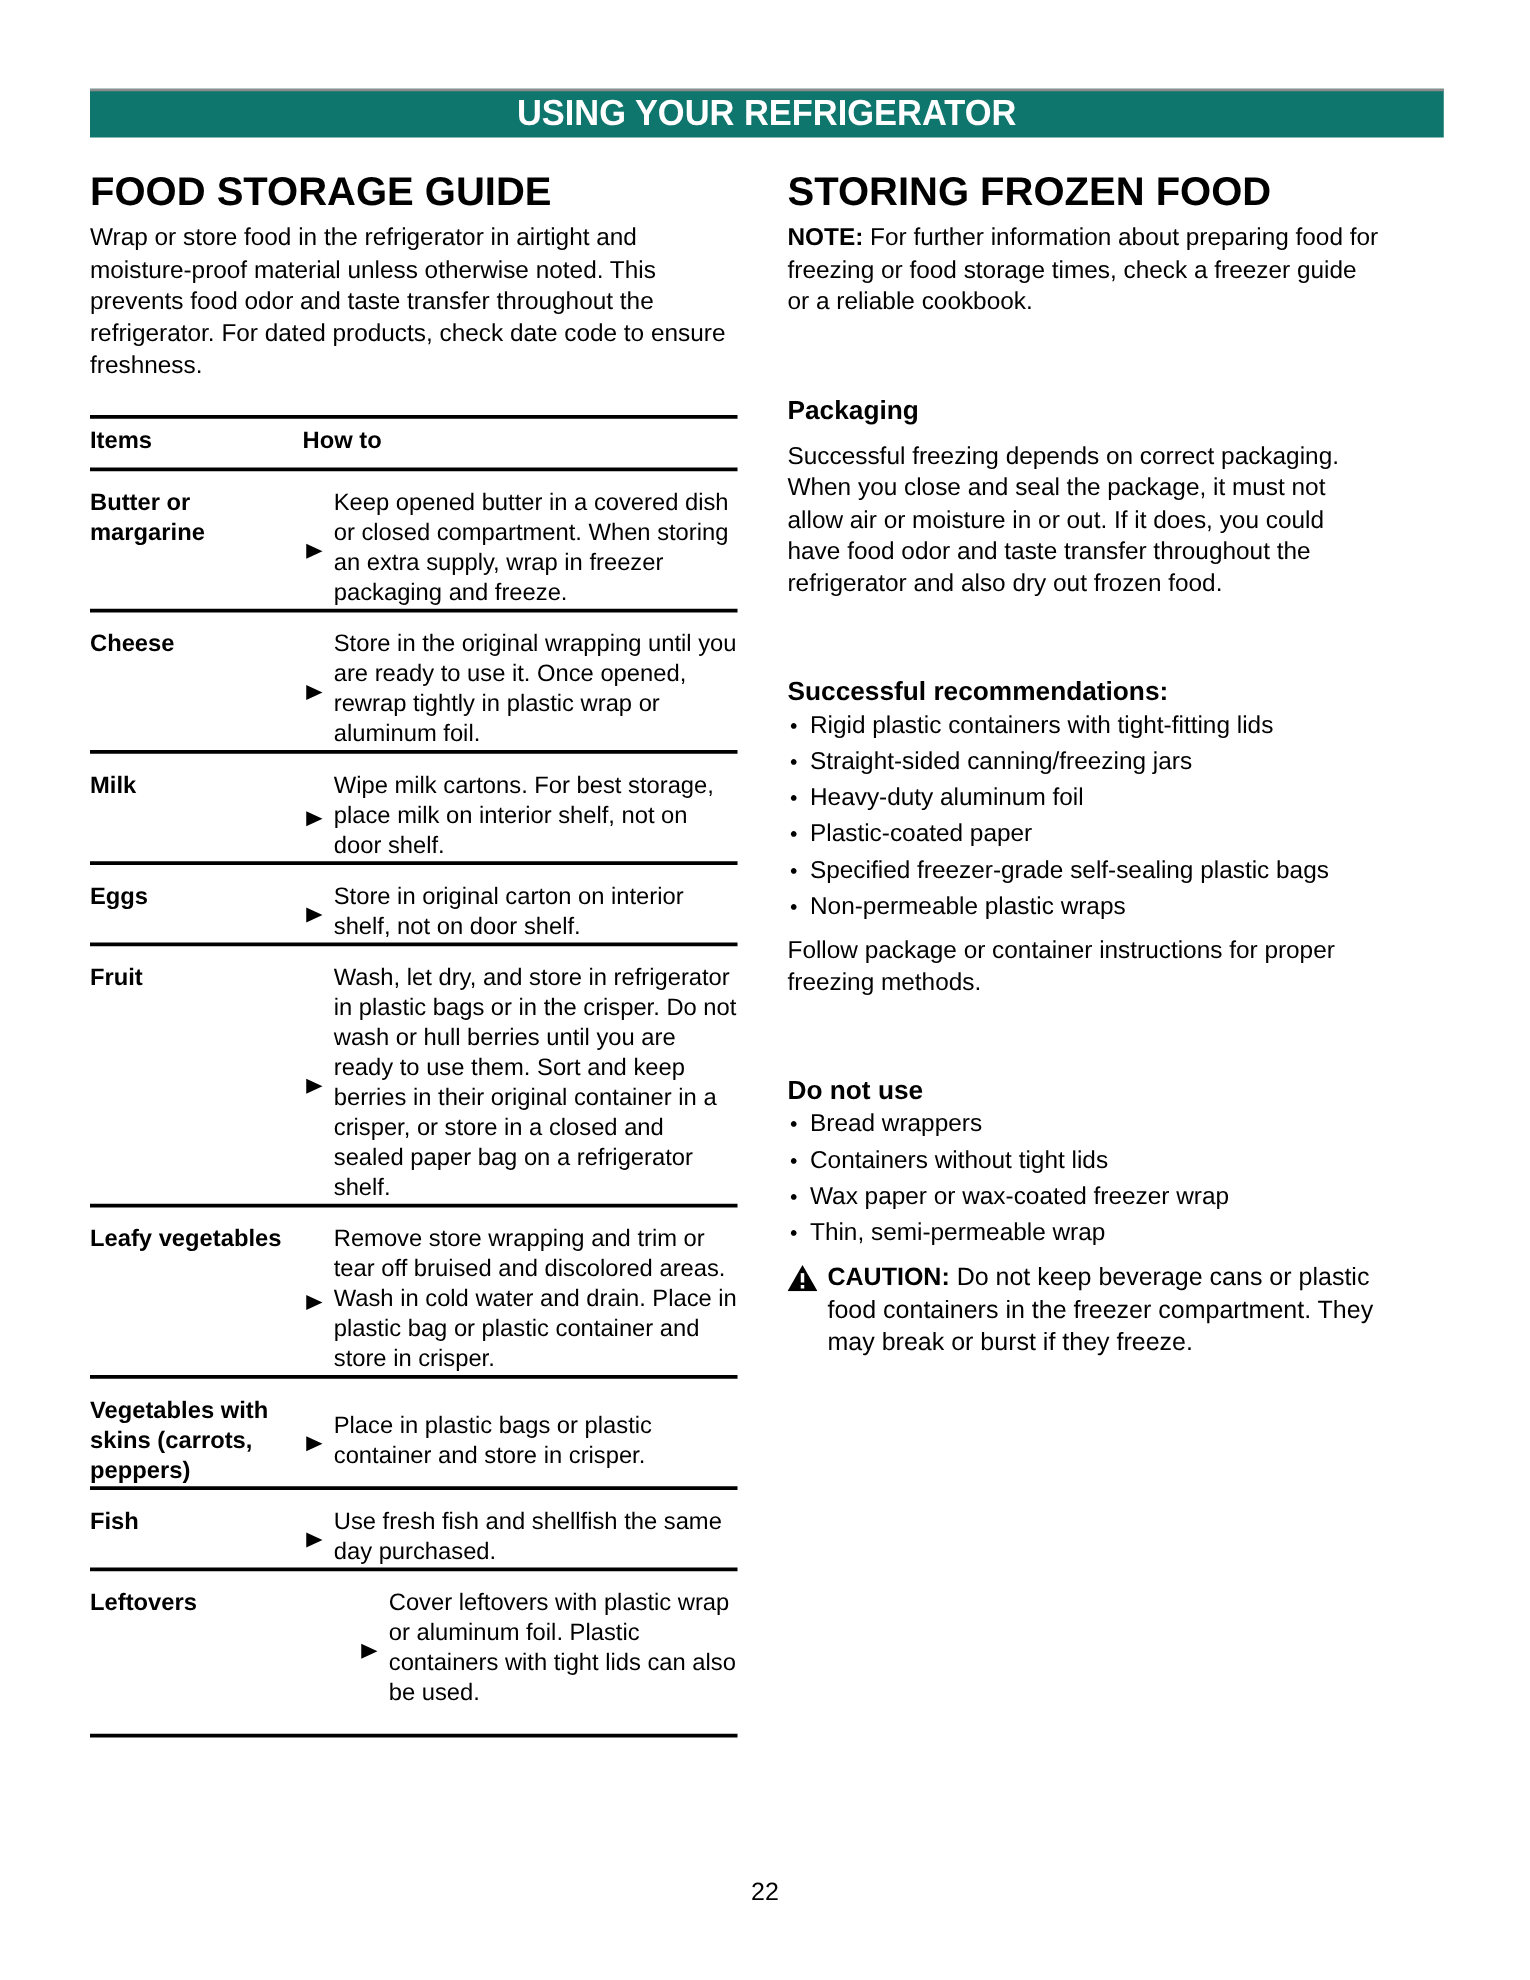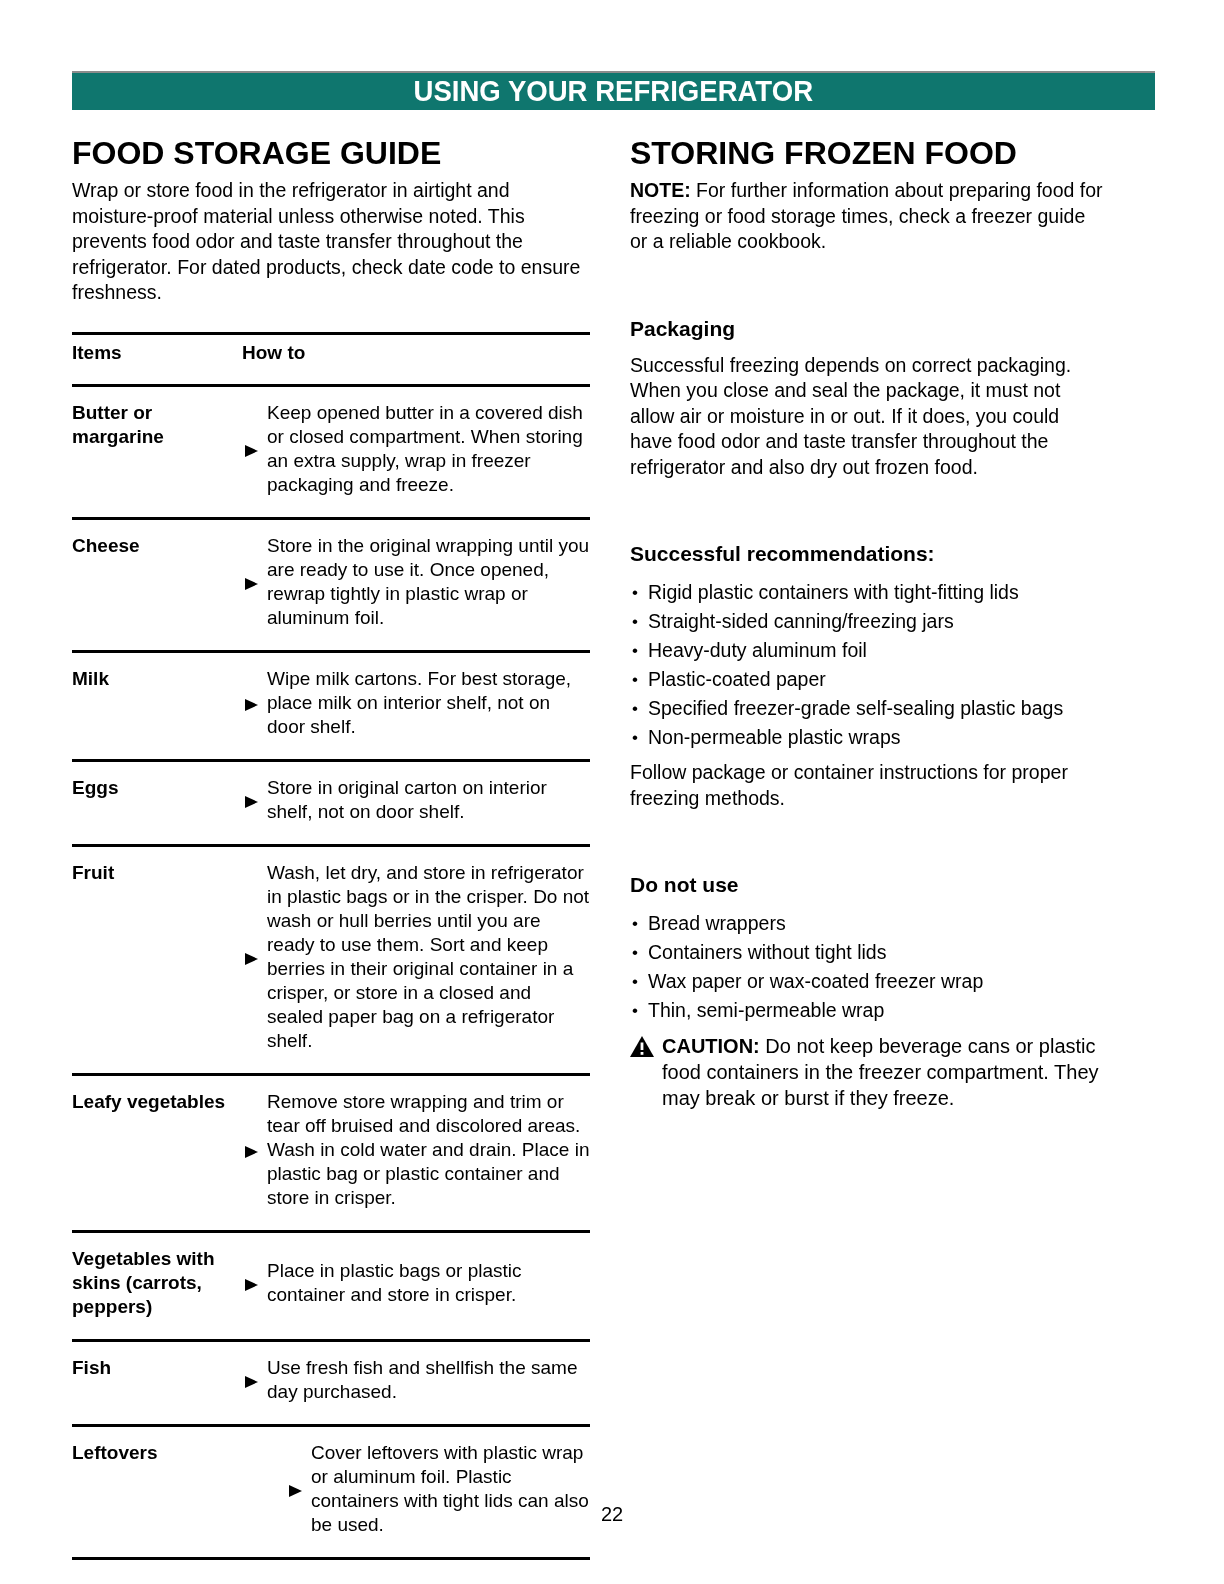--- a/index.html
+++ b/index.html
@@ -31,43 +31,43 @@
     white-space: nowrap;
   }
   
   .col-left  { position: absolute; left: 72px;  top: 140px; width: 518px; }
   .col-right { position: absolute; left: 630px; top: 140px; width: 475px; }
   h1.sec-title { font-size: 32px; font-weight: bold; line-height: 26px; }
   h2.sub-title { font-size: 21px; font-weight: bold; line-height: 24px; }
   p.body { font-size: 19.5px; line-height: 25.5px; margin-top: 12px; }
   
   .ftable { margin-top: 26px; border-top: 3px solid #000; width: 518px; }
-  .frow { display: flex; border-bottom: 3px solid #000; padding: 14px 0 20px; }
-  .frow.fhead { padding: 6px 0 19px; }
+  .frow { display: flex; border-bottom: 3px solid #000; padding: 14px 0 0; }
+  .frow.fhead { padding: 6px 0 9px; }
   .frow:last-child { padding-bottom: 20px; gap: 44px; }
   .c1 {
     width: 170px; flex: 0 0 170px;
     font-weight: bold; font-size: 19px; line-height: 24px;
     padding-right: 6px;
   }
   .c2 { flex: 1; display: flex; align-items: center; }
   .c2h { flex: 1; font-weight: bold; font-size: 19px; line-height: 24px; }
   .arrow {
     flex: 0 0 auto;
     width: 0; height: 0;
     border-left: 13px solid #000;
     border-top: 6.5px solid transparent;
     border-bottom: 6.5px solid transparent;
     margin: 5px 9px 0 3px;
   }
   .howtext { flex: 1; font-size: 19px; line-height: 24px; }
   
   .gap-lg { margin-top: 62px; }
   .mt-body { margin-top: 10px; }
-  ul.dotlist { list-style: none; margin-top: 12px; }
+  ul.dotlist { list-style: none; margin-top: 0; }
   ul.dotlist li {
     position: relative;
     font-size: 19.5px; line-height: 29px;
     padding-left: 18px;
   }
   ul.dotlist li::before {
     content: "\2022";
     position: absolute; left: 2px; top: 0;
     font-size: 17px;
   }

